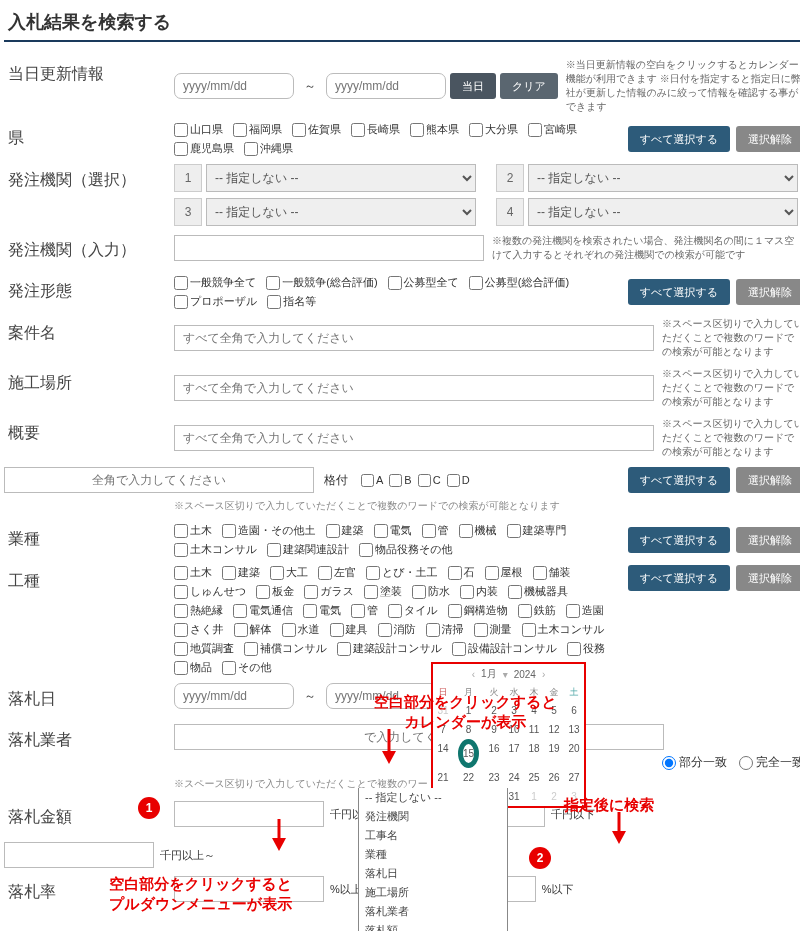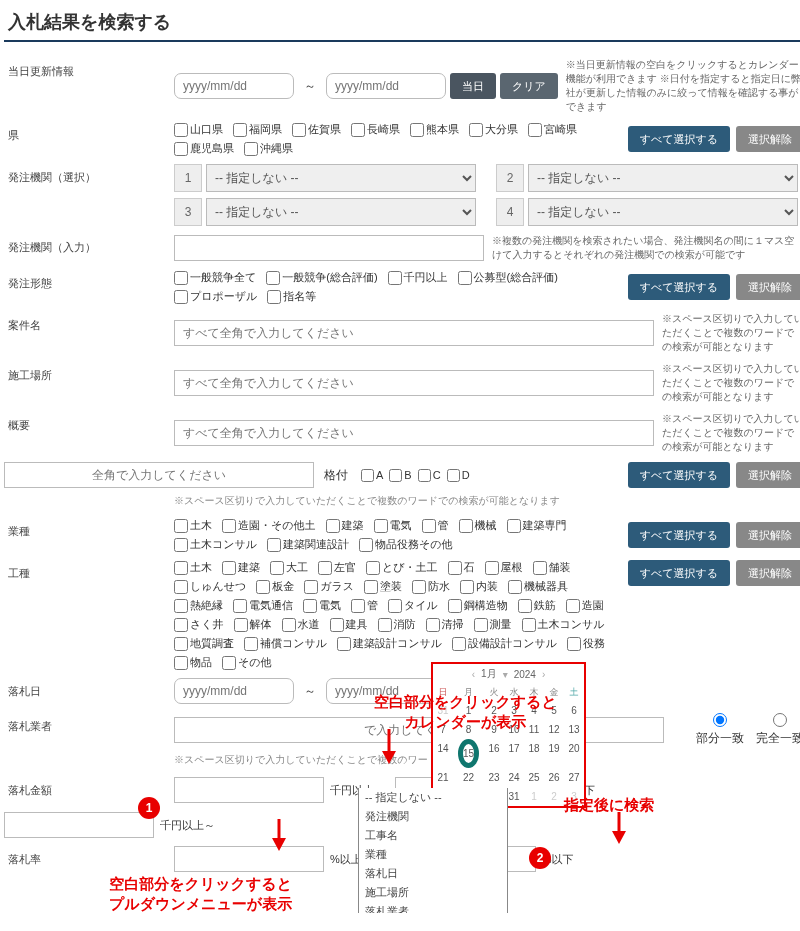--- a/index.html
+++ b/index.html
@@ -1,20 +1,20 @@
 <!DOCTYPE html>
 <html><head>
 <meta charset="utf-8">
 <style>
 * { box-sizing: border-box; margin: 0; padding: 0; font-family: "Hiragino Kaku Gothic ProN", "Meiryo", sans-serif; }
 body { background: #fff; font-size: 12px; color: #333; padding: 4px; }
 .page-title { font-size: 18px; font-weight: bold; padding: 6px 4px; border-bottom: 2px solid #1a3a5c; margin-bottom: 12px; }
 .form { }
 .row { display: flex; align-items: flex-start; padding: 4px 0; min-height: 32px; }
-.row-label { width: 170px; padding: 6px 4px; color: #444; font-size: 11px; }
+.row-label { width: 170px; padding: 6px 4px; color: #444; font-size: 16px; }
 .row-body { flex: 1; display: flex; flex-wrap: wrap; align-items: center; gap: 4px; }
 input[type=text].date-in, input[type=text].text-in { height: 26px; border: 1px solid #bbb; padding: 0 8px; font-size: 12px; color: #666; }
 .date-in { width: 120px; border-radius: 7px; }
 .tilde { padding: 0 6px; color: #444; }
 .btn { display: inline-flex; align-items: center; justify-content: center; height: 26px; padding: 12px 12px; border-radius: 3px; border: none; font-size: 11px; cursor: pointer; color: #fff; }
 .btn-dark { background: #5a6670; }
 .btn-darker { background: #4a5560; }
 .btn-navy { background: #2d5b7a; }
 .btn-gray { background: #888; }
 .note { font-size: 10px; color: #666; line-height: 1.4; padding-left: 4px; }
@@ -29,21 +29,21 @@
 select.sel { height: 28px; border: 1px solid #bbb; padding: 0 4px; font-size: 12px; color: #555; }
 .sel-wide { width: 270px; }
 .sel-group { display: grid; grid-template-columns: 1fr 1fr; gap: 6px 14px; width: 100%; }
 .long-in { width: 480px; }
 .kakutsuke-in { width: 310px; height: 26px; border: 1px solid #bbb; padding: 0 8px; font-size: 12px; text-align: center; }
 .grade-item { display: flex; align-items: center; gap: 2px; margin: 0 3px; }
 .grade-item span { font-size: 11px; }
 .unit-in { width: 150px; height: 26px; border: 1px solid #bbb; padding: 0 8px; }
 .unit-label { font-size: 11px; margin: 0 6px 0 2px; }
 .radio-group { display: flex; gap: 12px; align-items: center; margin-left: auto; }
-.radio-item { display: flex; align-items: center; gap: 3px; flex-direction: column; }
+.radio-item { display: flex; align-items: center; gap: 3px; }
 .radio-item input[type=radio] { width: 14px; height: 14px; }
 .red-arrow { position: absolute; pointer-events: none; }
 .callout-red { position: absolute; color: #e80000; font-weight: bold; font-size: 15px; line-height: 1.3; pointer-events: none; text-align: center; }
 .callout-inv { position: absolute; color: #fff; background: #e80000; font-size: 12px; font-weight: bold; width: 22px; height: 22px; border-radius: 50%; display: flex; align-items: center; justify-content: center; pointer-events: none; }
 
 
 .cal-pop { position: absolute; border: 2px solid #e80000; background: #fff; width: 155px; font-size: 10px; }
 .cal-head { display: flex; align-items: center; justify-content: center; gap: 6px; padding: 3px; color: #666; }
 .cal-head .nav { color: #aaa; }
 .cal-grid { display: grid; grid-template-columns: repeat(7, 1fr); text-align: center; }
@@ -168,21 +168,21 @@
             <label class="cb-item">
               <input type="checkbox" style="">
               <span>一般競争全て</span>
             </label>
             <label class="cb-item">
               <input type="checkbox" style="">
               <span>一般競争(総合評価)</span>
             </label>
             <label class="cb-item">
               <input type="checkbox" style="">
-              <span>千円以上</span>
+              <span>公募型全て</span>
             </label>
             <label class="cb-item">
               <input type="checkbox" style="">
               <span>公募型(総合評価)</span>
             </label>
             <label class="cb-item">
               <input type="checkbox" style="">
               <span>プロポーザル</span>
             </label>
             <label class="cb-item">

